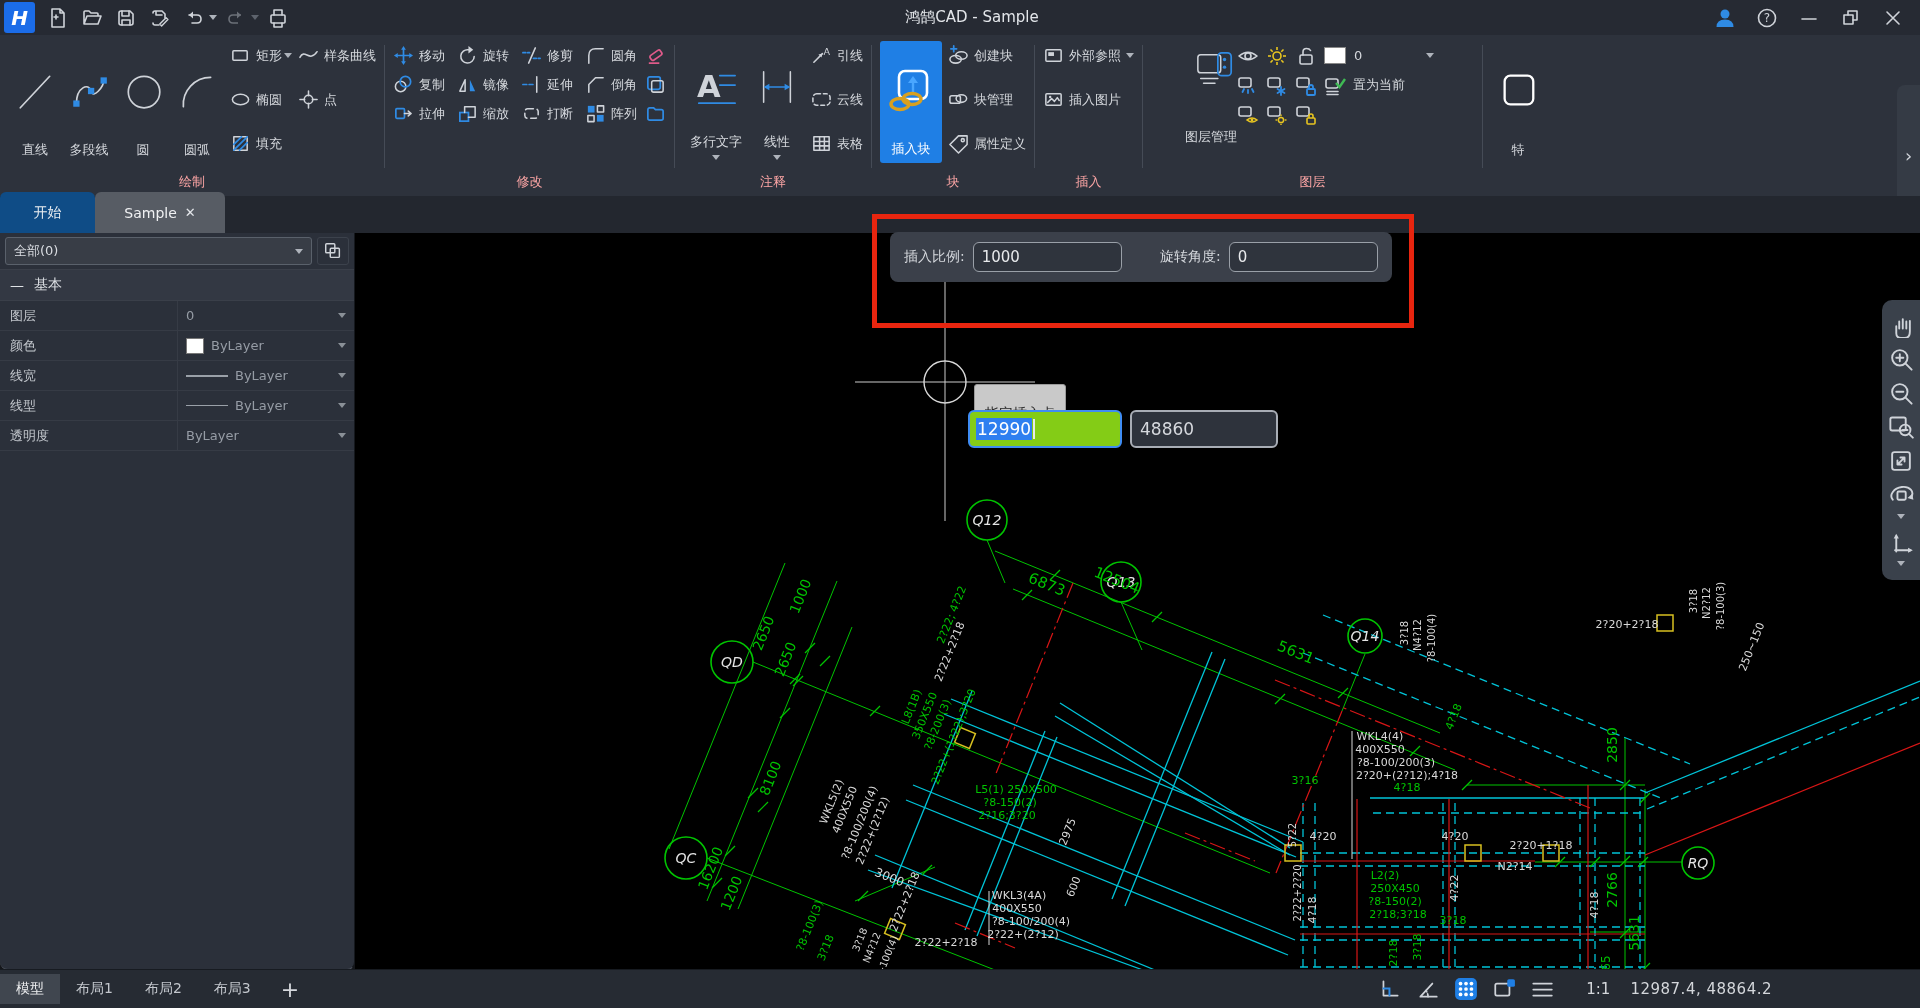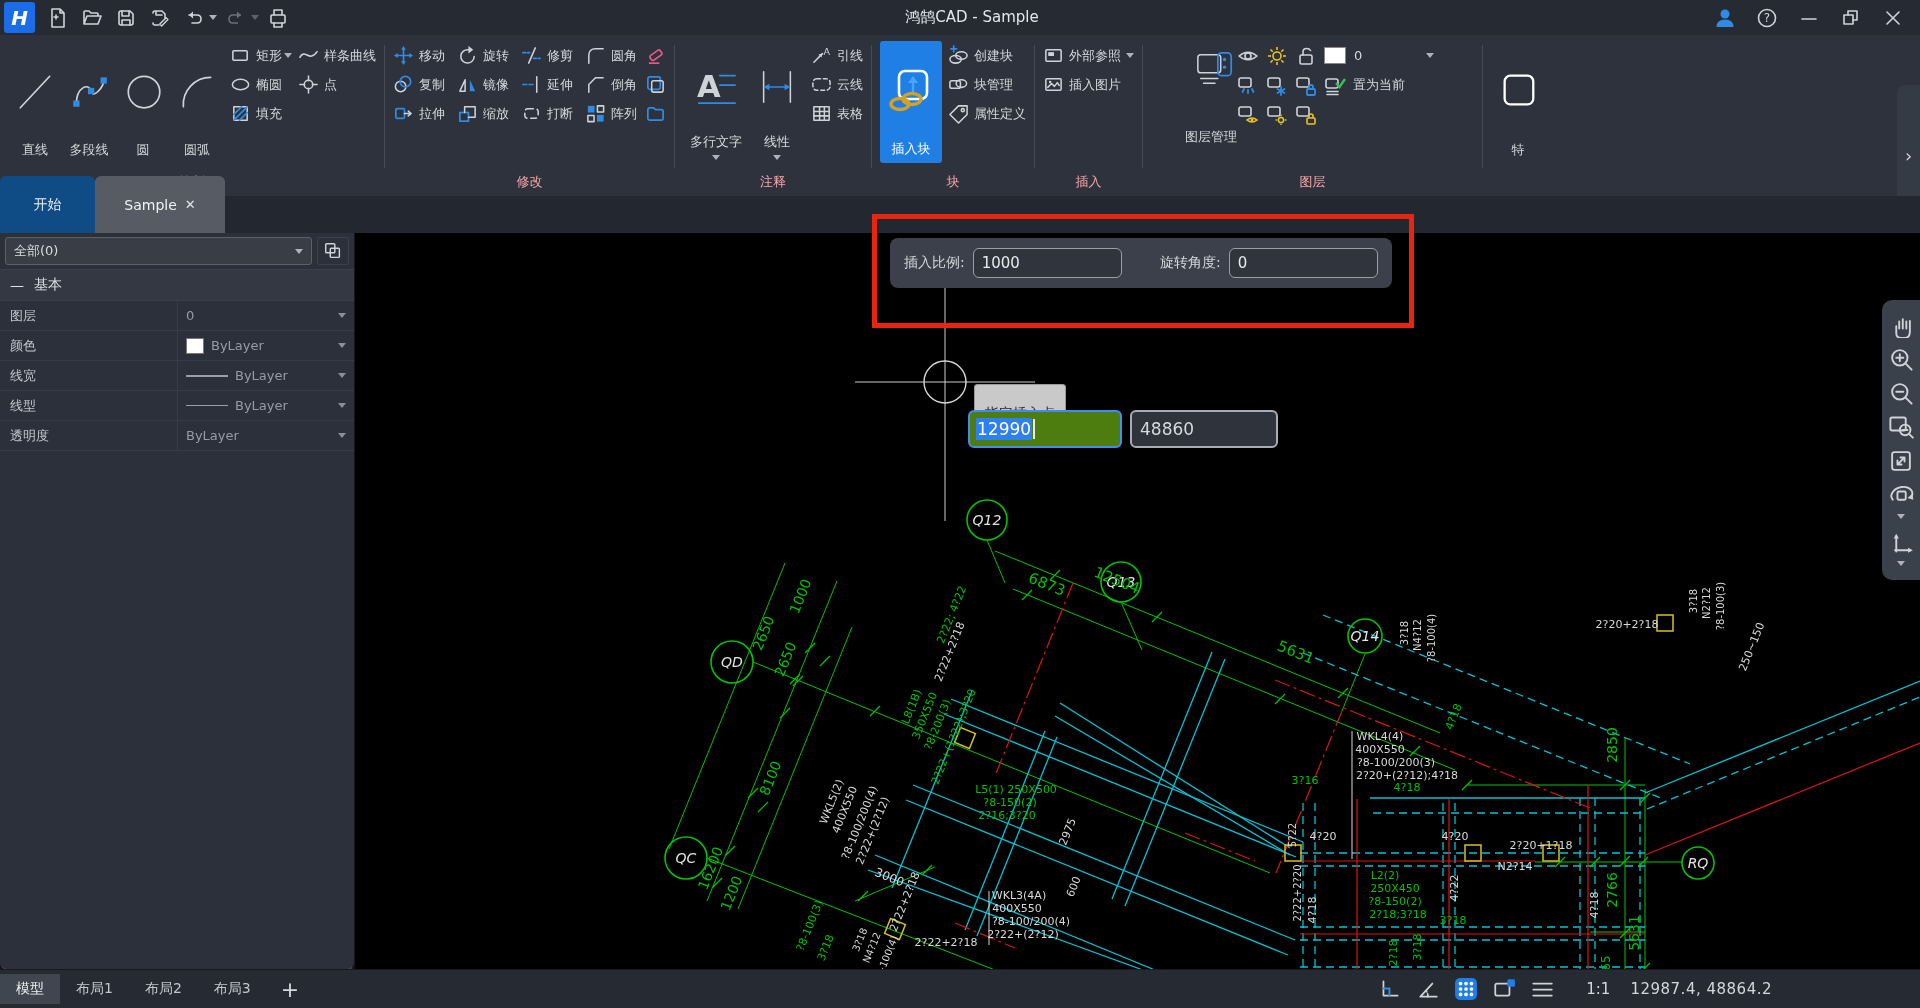--- a/index.html
+++ b/index.html
@@ -25,21 +25,21 @@
           display:flex;align-items:stretch;padding:0 2px;box-sizing:border-box;overflow:hidden;}
   .rgroup{display:flex;flex-direction:column;padding:6px 6px 2px 6px;}
   .rcontent{display:flex;flex:1;align-items:flex-start;}
   .rlabel{text-align:center;color:#fca5a5;font-size:13px;height:22px;line-height:20px;}
   .rdiv{width:1px;background:#454b56;margin:10px 2px 28px 2px;}
   .bigbtn{display:flex;flex-direction:column;align-items:center;justify-content:flex-end;
           width:54px;height:122px;border-radius:3px;cursor:pointer;}
   .bigbtn .bic{flex:1;display:flex;align-items:center;justify-content:center;width:46px;}
   .bigbtn .bic svg{width:42px;height:42px;}
   .bigbtn .blabel{font-size:13px;color:#d5d8dd;padding-bottom:4px;white-space:nowrap;}
-  .scol{display:flex;flex-direction:column;margin-left:6px;}
+  .scol{display:flex;flex-direction:column;margin-left:6px;gap:15px;}
   .srow{height:29px;display:flex;align-items:center;gap:5px;font-size:13px;white-space:nowrap;cursor:pointer;}
   .srow .sic{width:21px;height:21px;display:inline-flex;}
   .srow .sic svg{width:21px;height:21px;}
   .caret{width:0;height:0;border-left:4px solid transparent;border-right:4px solid transparent;
          border-top:5px solid #aeb3bb;display:inline-block;}
   #modify-grid{display:grid;grid-template-rows:repeat(3,29px);grid-auto-flow:column;column-gap:12px;}
   #modify-icons{display:flex;flex-direction:column;margin-left:8px;}
   .blockbig{background:#1f7fe5;border-radius:3px;width:62px;height:122px;display:flex;
             flex-direction:column;align-items:center;justify-content:flex-end;cursor:pointer;}
   .blockbig .bic{flex:1;display:flex;align-items:center;justify-content:center;}
@@ -57,21 +57,21 @@
   .lrow .sic svg{width:22px;height:22px;}
   #layer-swatch{width:20px;height:15px;background:#ffffff;border:1px solid #888;}
   #layer-combo{display:flex;align-items:center;gap:8px;min-width:150px;cursor:pointer;}
   #ribbon-chevron{position:absolute;right:0;top:50px;width:23px;height:140px;background:#353b45;
                   border-radius:8px 0 0 8px;display:flex;align-items:center;justify-content:center;
                   color:#cfd3d9;font-size:18px;cursor:pointer;}
   #partial-group{overflow:hidden;width:58px;position:relative;}
   
   #tabstrip{position:absolute;top:196px;left:0;right:0;height:37px;background:#23272f;display:flex;align-items:flex-end;}
   .doctab{height:41px;display:flex;align-items:center;justify-content:center;gap:8px;
-          border-radius:6px 6px 0 0;font-size:14px;cursor:pointer;padding:8px 20px;}
+          border-radius:6px 6px 0 0;font-size:14px;cursor:pointer;padding:0 20px;}
   .doctab.start{background:#0f4c86;color:#e8ecf0;min-width:55px;}
   .doctab.doc{background:#575c64;color:#f0f1f3;min-width:90px;}
   .doctab .x{font-size:13px;color:#e3e6ea;}
   
   #props{position:absolute;top:233px;left:0;width:355px;bottom:38px;background:#2b303a;
          border-right:1px solid #15181d;box-sizing:border-box;
          border-bottom:1px solid #4c525c;border-radius:0 0 8px 8px;}
   #filter-row{display:flex;align-items:center;padding:4px 5px;gap:5px;}
   #filter-dd{flex:1;height:26px;background:#383d46;border:1px solid #5a616b;border-radius:3px;
              display:flex;align-items:center;padding:0 8px;color:#dadde2;cursor:pointer;}
@@ -87,30 +87,30 @@
   .prow .pval{flex:1;display:flex;align-items:center;gap:7px;color:#969ca5;padding-left:8px;position:relative;}
   .prow .pval .caret{position:absolute;right:8px;border-top-color:#8a9097;}
   .swatch{width:16px;height:14px;background:#fff;border:1px solid #777;}
   .linesample{width:42px;height:2px;background:#9aa0a8;display:inline-block;}
   .linesample.thin{height:1px;}
   
   #canvas{position:absolute;top:233px;left:355px;right:0;bottom:38px;background:#000;}
   #cad-svg{position:absolute;inset:0;}
   
   #red-box{position:absolute;left:872px;top:214px;width:532px;height:104px;border:5px solid #e8250f;z-index:30;pointer-events:none;}
-  #ins-dialog{position:absolute;left:890px;top:238px;width:502px;height:50px;background:#3b404a;border-radius:8px;
+  #ins-dialog{position:absolute;left:890px;top:232px;width:502px;height:50px;background:#3b404a;border-radius:8px;
               display:flex;align-items:center;padding:0 14px;box-sizing:border-box;gap:8px;z-index:31;}
   #ins-dialog .dlabel{color:#d6d9de;font-size:14px;white-space:nowrap;}
   .dinput{width:150px;height:30px;background:#2f343d;border:1.5px solid #9aa0a8;border-radius:6px;
           color:#e8eaec;font-size:15px;display:flex;align-items:center;padding:0 8px;box-sizing:border-box;}
   #ins-dialog .gap{width:22px;}
   #pt-tooltip{position:absolute;left:974px;top:384px;height:26px;padding:16px 10px;background:#c9c9c9;
               border:1px solid #9a9a9a;border-radius:3px;color:#222;font-size:14px;
               display:flex;align-items:center;z-index:32;}
-  #coord-x{position:absolute;left:968px;top:410px;width:154px;height:38px;background:#4d7c0f;
+  #coord-x{position:absolute;left:968px;top:410px;width:154px;height:38px;background:#84cc16;
            border:2.5px solid #3f8cf3;border-radius:6px;display:flex;align-items:center;
            padding:0 6px;box-sizing:border-box;z-index:32;font-size:17px;color:#fff;}
   #coord-x .sel{background:#2e7ff0;padding:1px 1px;}
   #coord-x .tcaret{width:2px;height:20px;background:#e8eaec;margin-left:1px;}
   #coord-y{position:absolute;left:1130px;top:410px;width:148px;height:38px;background:#2e333c;
            border:2px solid #a8adb5;border-radius:6px;display:flex;align-items:center;
            padding:0 8px;box-sizing:border-box;z-index:32;font-size:17px;color:#d5d8dd;}
   
   #viewbar{position:absolute;right:0;top:300px;width:38px;background:#3a414b;border-radius:10px 0 0 10px;
            display:flex;flex-direction:column;align-items:center;padding:8px 0;z-index:20;}

